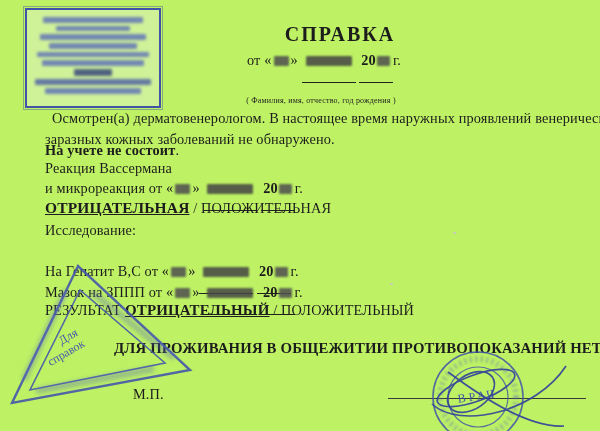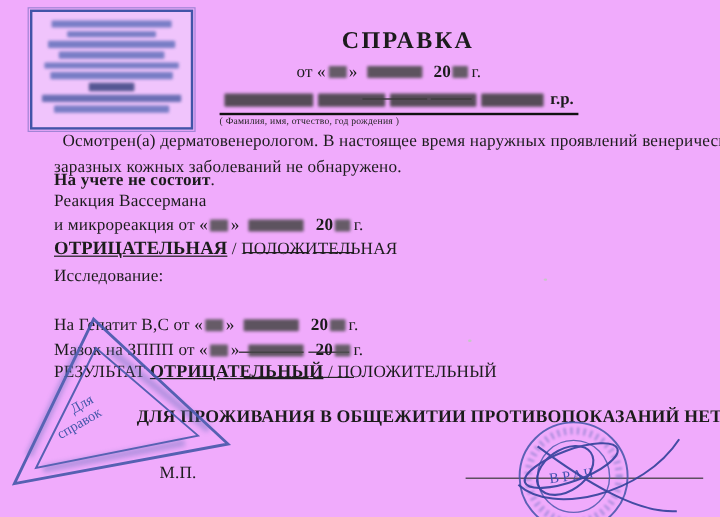--- a/index.html
+++ b/index.html
@@ -1,16 +1,16 @@
 <!DOCTYPE html>
 <html><head>
 <meta charset="utf-8">
 <style>
   html,body{margin:0;padding:0;background:#e8e8e8;}
-  .page{position:relative;width:600px;height:431px;background:#f0abfc;overflow:hidden;
+  .page{position:relative;width:600px;height:431px;background:#bef264;overflow:hidden;
         font-family:"Liberation Serif","DejaVu Serif",serif;color:#1c1c1c;}
   .abs{position:absolute;white-space:nowrap;}
   .title{width:600px;text-align:center;font-size:20px;font-weight:bold;letter-spacing:2px;}
   .line{font-size:14.3px;letter-spacing:.15px;}
   .b{font-weight:bold;}
   .ul{text-decoration:underline;}
   
   .redact{display:inline-block;background:#4e4e4e;height:9px;border-radius:1px;
           filter:blur(1.2px);opacity:.85;vertical-align:-1px;margin:0 2px;}
   .redact.day{width:15px;height:10px;}
@@ -50,25 +50,21 @@
   </div>
 
   <div class="abs title" style="top:23px;left:40px">СПРАВКА</div>
 
   <div class="abs line" style="top:52px;left:247px">
     <span>от «</span><span class="redact day"></span><span>»</span>
     <span class="u-wrap"><span class="redact month"></span></span>
     <span class="u-wrap"><span class="b">20</span><span class="redact yearfrag"></span></span><span>г.</span>
   </div>
 
-  <div class="abs nameline" style="top:76px;left:183px">
-    <span class="redact" style="width:74px"></span><span class="redact" style="width:56px"></span><span class="redact" style="width:72px"></span><span class="redact" style="width:52px"></span>
-    <span>г.р.</span>
-  </div>
-  <div class="abs caption" style="top:96px;left:183px;width:276px;text-align:left">( Фамилия, имя, отчество, год рождения )</div>
+  <div class="abs caption" style="top:96px;left:183px;width:276px;text-align:center">( Фамилия, имя, отчество, год рождения )</div>
 
   <div class="abs line" style="top:110px;left:52px">Осмотрен(а) дерматовенерологом. В настоящее время наружных проявлений венерических и</div>
   <div class="abs line" style="top:131px;left:45px">заразных кожных заболеваний не обнаружено.</div>
 
   <div class="abs line" style="top:142px;left:45px">
     <span class="b">На учете не состоит</span><span>.</span>
   </div>
 
   <div class="abs line" style="top:160px;left:45px">Реакция Вассермана</div>
 

